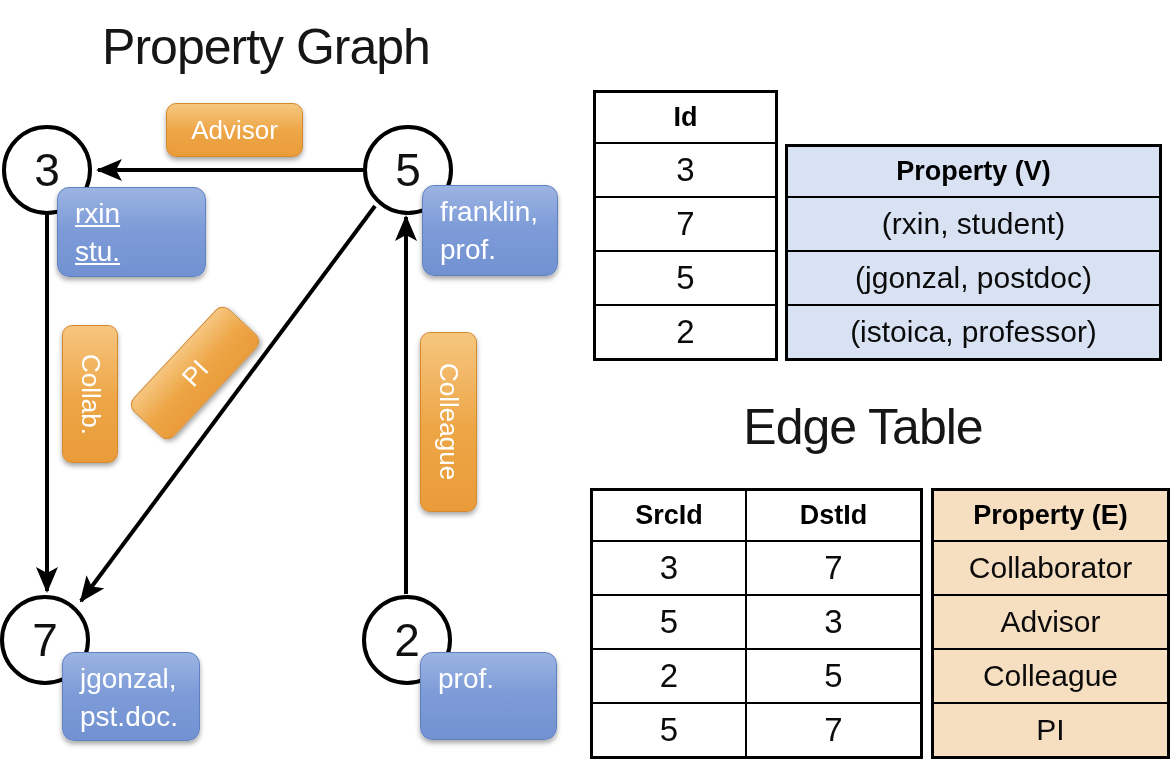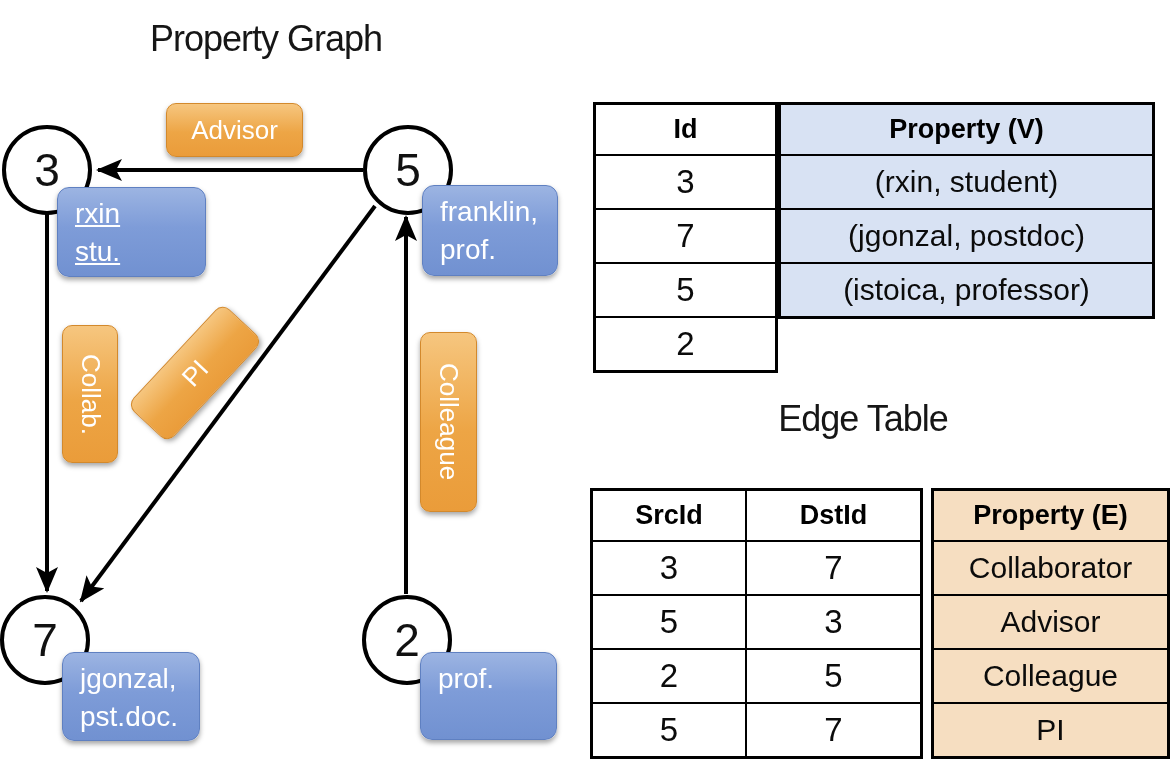--- a/index.html
+++ b/index.html
@@ -2,21 +2,21 @@
 <html><head>
 <meta charset="utf-8">
 <style>
   html,body{margin:0;padding:0;background:#fff;}
   #canvas{
     position:relative;width:1170px;height:760px;overflow:hidden;
     font-family:"Liberation Sans",sans-serif;background:#fff;color:#111;
   }
   .abs{position:absolute;box-sizing:border-box;}
   .title{
-    text-align:center;font-size:36px;font-weight:400;letter-spacing:-1px;color:#161616;
+    text-align:center;font-size:50px;font-weight:400;letter-spacing:-1px;color:#161616;
     white-space:nowrap;
   }
   
   .node{
     width:90px;height:90px;border:4px solid #000;border-radius:50%;background:#fff;
     display:flex;align-items:center;justify-content:center;
     font-size:46px;font-weight:300;color:#111;
   }
   
   .epill{
@@ -107,21 +107,21 @@
   </div>
   <div class="abs vbox" style="left:62px;top:652px;width:138px;height:89px;">
     <div>jgonzal,</div>
     <div>pst.doc.</div>
   </div>
   <div class="abs vbox" style="left:420px;top:652px;width:137px;height:88px;">
     <div>prof.</div>
   </div>
 
 
-  <div class="abs tblgroup" style="left:593px;top:102px;gap:0;">
+  <div class="abs tblgroup" style="left:593px;top:90px;gap:7px;align-items:flex-end;">
     <table style="width:185px;">
       <tbody>
           <tr>
             <th class="whitefill">Id</th>
           </tr>
       <tr>
             <td class="whitefill">3</td>
           </tr>
       <tr>
             <td class="whitefill">7</td>

